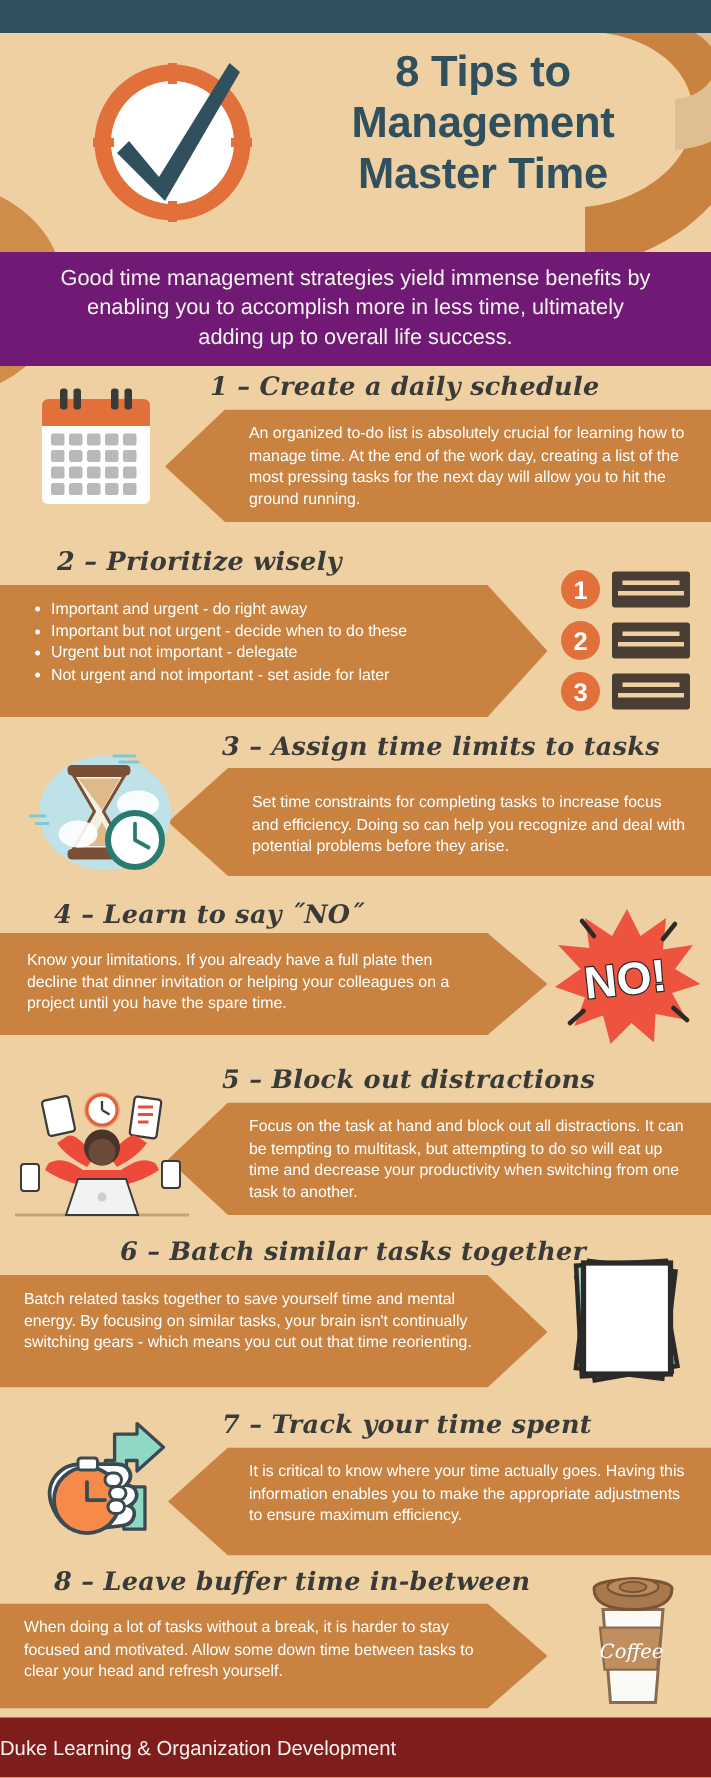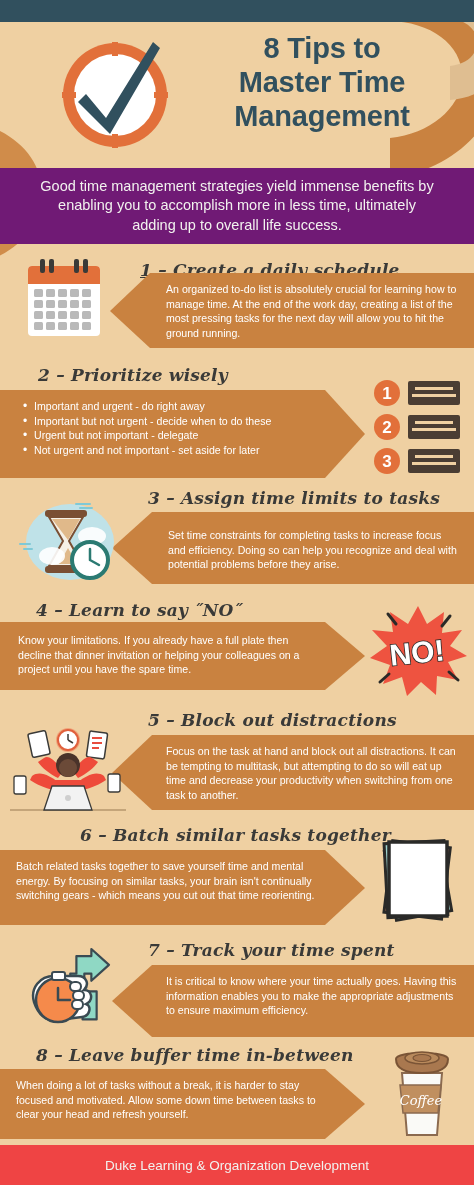--- a/index.html
+++ b/index.html
@@ -56,21 +56,21 @@
   .banner-text ul { list-style:none; margin-top:1px; }
   .banner-text li { padding-left:16px; position:relative; }
   .banner-text li:before {
     content:"\2022"; position:absolute; left:5px; top:-1px; font-size:12px;
   }
   .icon-box { position:absolute; }
 
   
   .footer {
     position:absolute; left:0; bottom:0; width:474px; height:40px;
-    background:#ef4444; display:flex; align-items:center; justify-content:center;
+    background:#7f1d1d; display:flex; align-items:center; justify-content:flex-start;
     z-index:5;
   }
   .footer span { color:#F2F2EF; font-size:13.5px; }
 </style>
 </head>
 <body>
 
 <div class="page">
 
   <svg class="deco deco-tr" viewBox="0 0 180 190">
@@ -91,31 +91,31 @@
         <circle cx="59" cy="59" r="41" fill="#FFFFFF"></circle>
         <rect x="56" y="6" width="6" height="14" fill="#E2703A"></rect>
         <rect x="56" y="98" width="6" height="14" fill="#E2703A"></rect>
         <rect x="6" y="56" width="14" height="6" fill="#E2703A"></rect>
         <rect x="98" y="56" width="14" height="6" fill="#E2703A"></rect>
         <path d="M30 58 L50 82 L97 6 L104 12 L54 98 L22 66 Z" fill="#31505E"></path>
       </svg>
     </div>
     <div class="title">
       <div>8 Tips to</div>
+      <div>Management</div>
       <div>Master Time</div>
-      <div>Management</div>
     </div>
   </div>
 
   <div class="subbar">
     <p>Good time management strategies yield immense benefits by enabling you to accomplish more in less time, ultimately adding up to overall life success.</p>
   </div>
 
   <div class="tip" style="top:248px;height:110px;">
-    <div class="tip-head" style="left:140px;top:12px;text-decoration:underline;">1 – Create a daily schedule</div>
+    <div class="tip-head" style="left:140px;top:0px;">1 – Create a daily schedule</div>
     <svg class="banner" style="left:110px;top:25px;" width="364" height="75" viewBox="0 0 364 75">
       <path d="M40 0 H364 V75 H40 L0 38 Z" fill="#C98240"></path>
     </svg>
     <div class="banner-text" style="left:166px;top:34px;width:292px;">An organized to-do list is absolutely crucial for learning how to manage time. At the end of the work day, creating a list of the most pressing tasks for the next day will allow you to hit the ground running.</div>
     <div class="icon-box" style="left:18px;top:8px;width:92px;height:90px;">
       <svg viewBox="0 0 92 90" width="92" height="90">
         <rect x="10" y="10" width="72" height="70" rx="4" fill="#FFFFFF"></rect>
         <path d="M10 14 a4 4 0 0 1 4 -4 h64 a4 4 0 0 1 4 4 v14 H10 Z" fill="#E2703A"></path>
         <rect x="22" y="3" width="5" height="14" rx="2" fill="#3A3A38"></rect>
         <rect x="31" y="3" width="5" height="14" rx="2" fill="#3A3A38"></rect>

